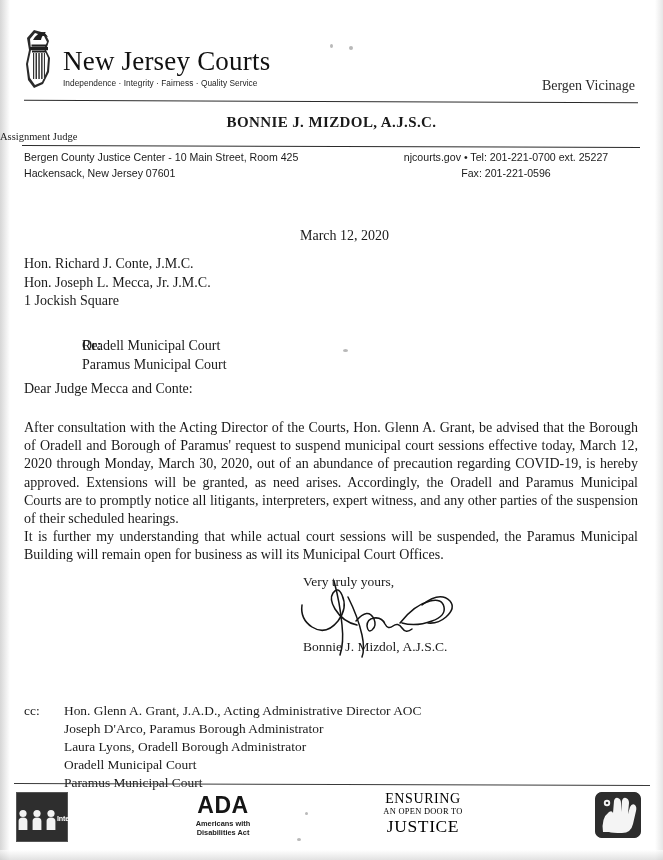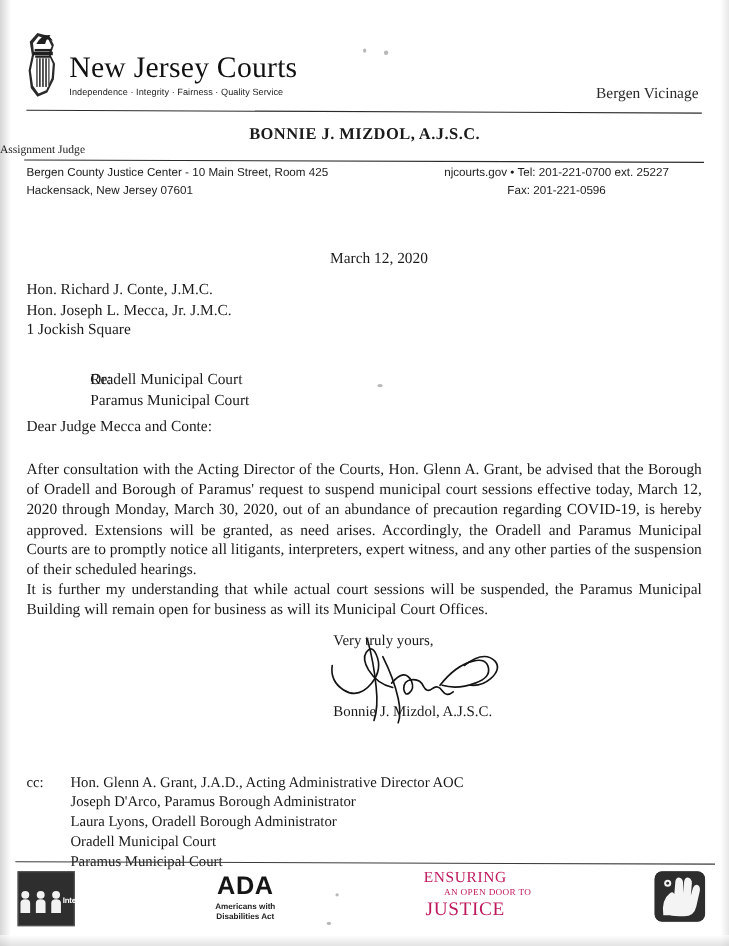--- a/index.html
+++ b/index.html
@@ -212,24 +212,24 @@
     font-weight: bold; font-size: 23px;
     letter-spacing: .5px; color: #151515; line-height: 1;
   }
   .ada-sub {
     font-family: "Liberation Sans", sans-serif;
     font-weight: bold; font-size: 7.4px;
     color: #222; line-height: 1.18; margin-top: 3px;
   }
   .ensuring-logo {
     position: absolute; left: 363px; top: 0;
-    width: 120px; text-align: center; color: #be185d;
+    width: 120px; text-align: center; color: #000000;
   }
   .ens-1 { font-size: 14px; letter-spacing: .6px; line-height: 1.05; }
-  .ens-2 { font-size: 8.4px; letter-spacing: .3px; line-height: 1.2; text-align: right; }
+  .ens-2 { font-size: 8.4px; letter-spacing: .3px; line-height: 1.2; }
   .ens-3 { font-size: 17.5px; letter-spacing: .6px; line-height: 1.05; }
   .hearing-logo {
     position: absolute; right: 22px; top: 0;
     width: 46px; height: 46px;
     background: #2d2d2d;
     border-radius: 7px;
     overflow: hidden;
   }
   .speck { position: absolute; background: #b9b9b9; border-radius: 50%; }
 </style>

